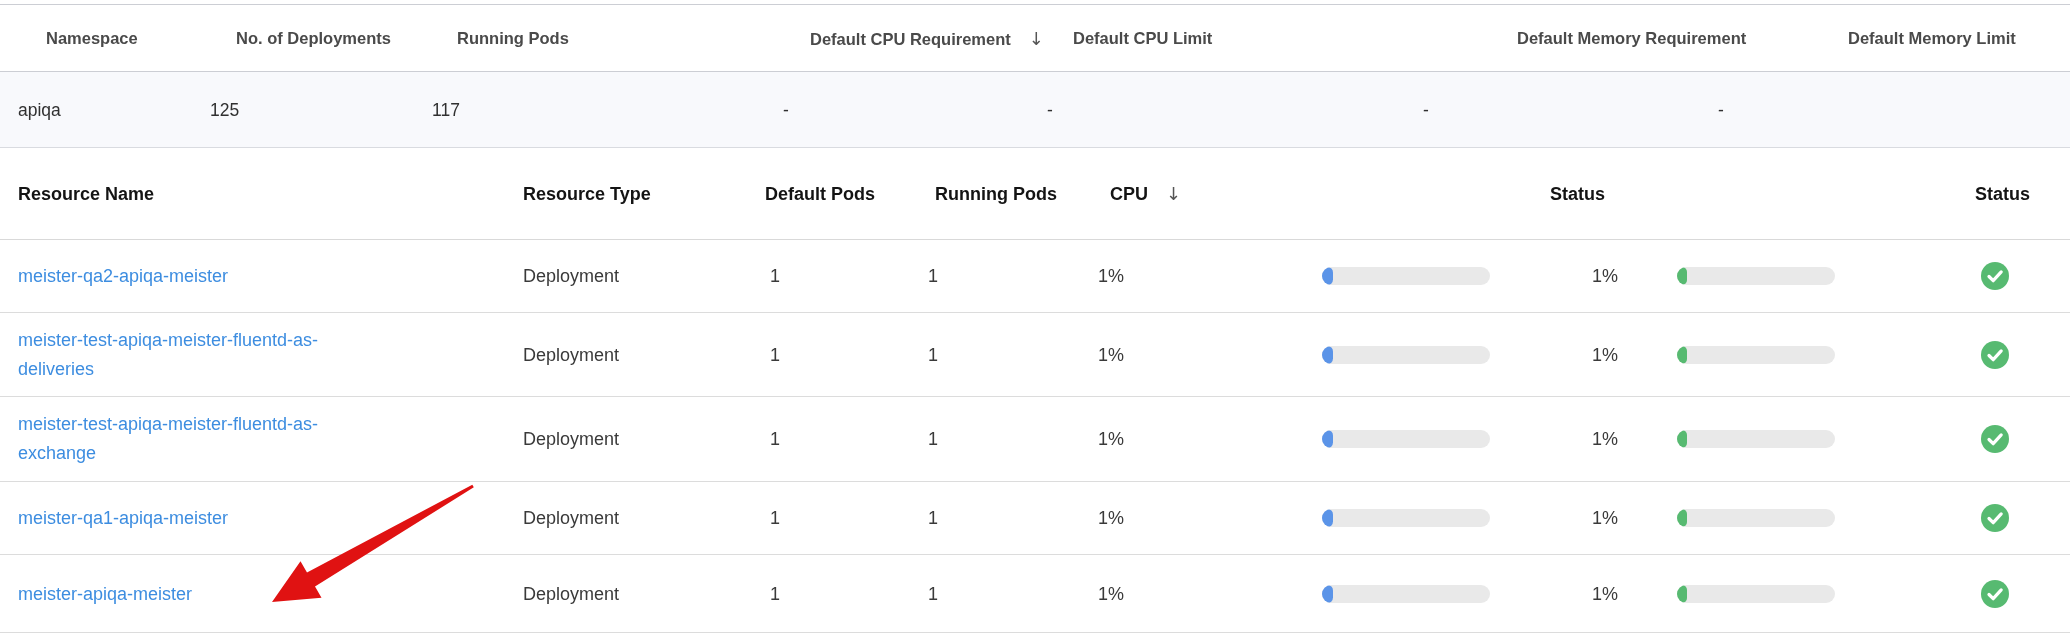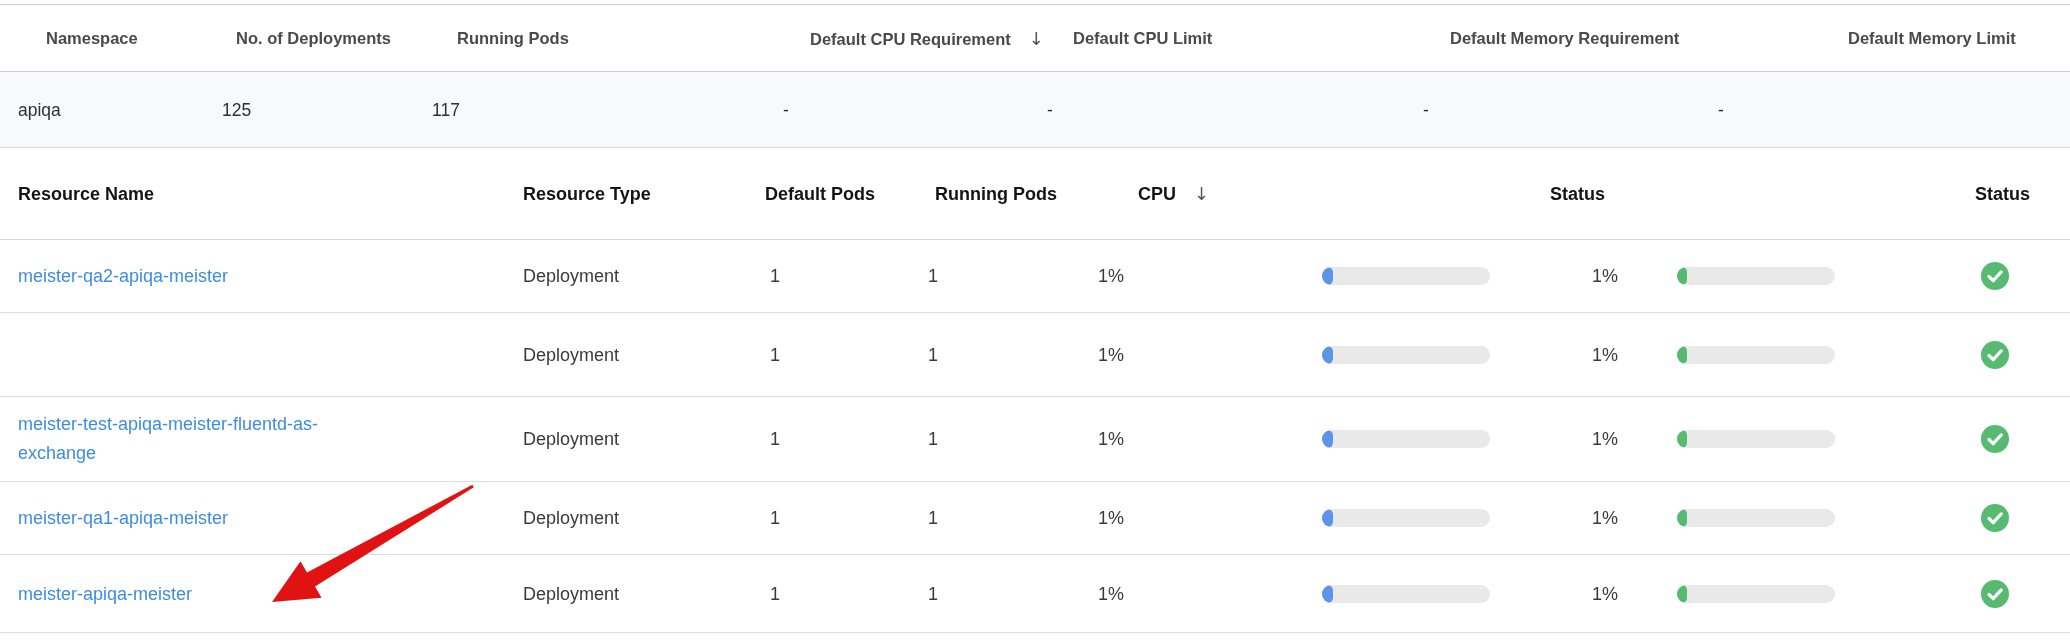--- a/index.html
+++ b/index.html
@@ -65,40 +65,40 @@
 <div class="page">
 
   <div class="t1-header">
     <div class="cell" style="left:18px">Namespace</div>
     <div class="cell" style="left:208px">No. of Deployments</div>
     <div class="cell" style="left:429px">Running Pods</div>
     <div class="cell" style="left:782px">
       <span>Default CPU Requirement</span><span class="sort">↓</span>
     </div>
     <div class="cell" style="left:1045px">Default CPU Limit</div>
-    <div class="cell" style="left:1422px">Default Memory Requirement</div>
+    <div class="cell" style="left:1489px">Default Memory Requirement</div>
     <div class="cell" style="left:1820px">Default Memory Limit</div>
   </div>
 
   <div class="t1-row">
     <div class="cell" style="left:18px">apiqa</div>
-    <div class="cell" style="left:222px">125</div>
+    <div class="cell" style="left:210px">125</div>
     <div class="cell" style="left:432px">117</div>
     <div class="cell" style="left:783px">-</div>
     <div class="cell" style="left:1047px">-</div>
     <div class="cell" style="left:1423px">-</div>
     <div class="cell" style="left:1718px">-</div>
   </div>
 
   <div class="t2-header">
     <div class="cell" style="left:18px">Resource Name</div>
     <div class="cell" style="left:523px">Resource Type</div>
     <div class="cell" style="left:765px">Default Pods</div>
     <div class="cell" style="left:935px">Running Pods</div>
-    <div class="cell" style="left:1138px">
+    <div class="cell" style="left:1110px">
       <span>CPU</span><span class="sort">↓</span>
     </div>
     <div class="cell" style="left:1550px">Status</div>
     <div class="cell" style="left:1975px">Status</div>
   </div>
 
   <div class="res-row" style="height:73px">
     <div class="cell name"><a class="res-link">meister-qa2-apiqa-meister</a></div>
     <div class="cell" style="left:523px">Deployment</div>
     <div class="cell" style="left:770px">1</div>
@@ -117,20 +117,21 @@
       </div>
     <div class="cell" style="left:1981px">
       <svg class="status-icon" viewBox="0 0 28 28">
           <circle cx="14" cy="14" r="14" fill="#57ba71"></circle>
           <path d="M8 14.5l4.2 4.2 8-8.8" stroke="#ffffff" stroke-width="3.2" fill="none" stroke-linecap="round" stroke-linejoin="round"></path>
         </svg>
     </div>
   </div>
 
   <div class="res-row" style="height:84px">
+    <div class="cell name"><a class="res-link">meister-test-apiqa-meister-fluentd-as-deliveries</a></div>
     <div class="cell" style="left:523px">Deployment</div>
     <div class="cell" style="left:770px">1</div>
     <div class="cell" style="left:928px">1</div>
     <div class="cell" style="left:1098px">1%</div>
     <div class="cell" style="left:1322px">
         <div class="bar cpu">
           <div class="fill"></div>
         </div>
       </div>
     <div class="cell" style="left:1592px">1%</div>

